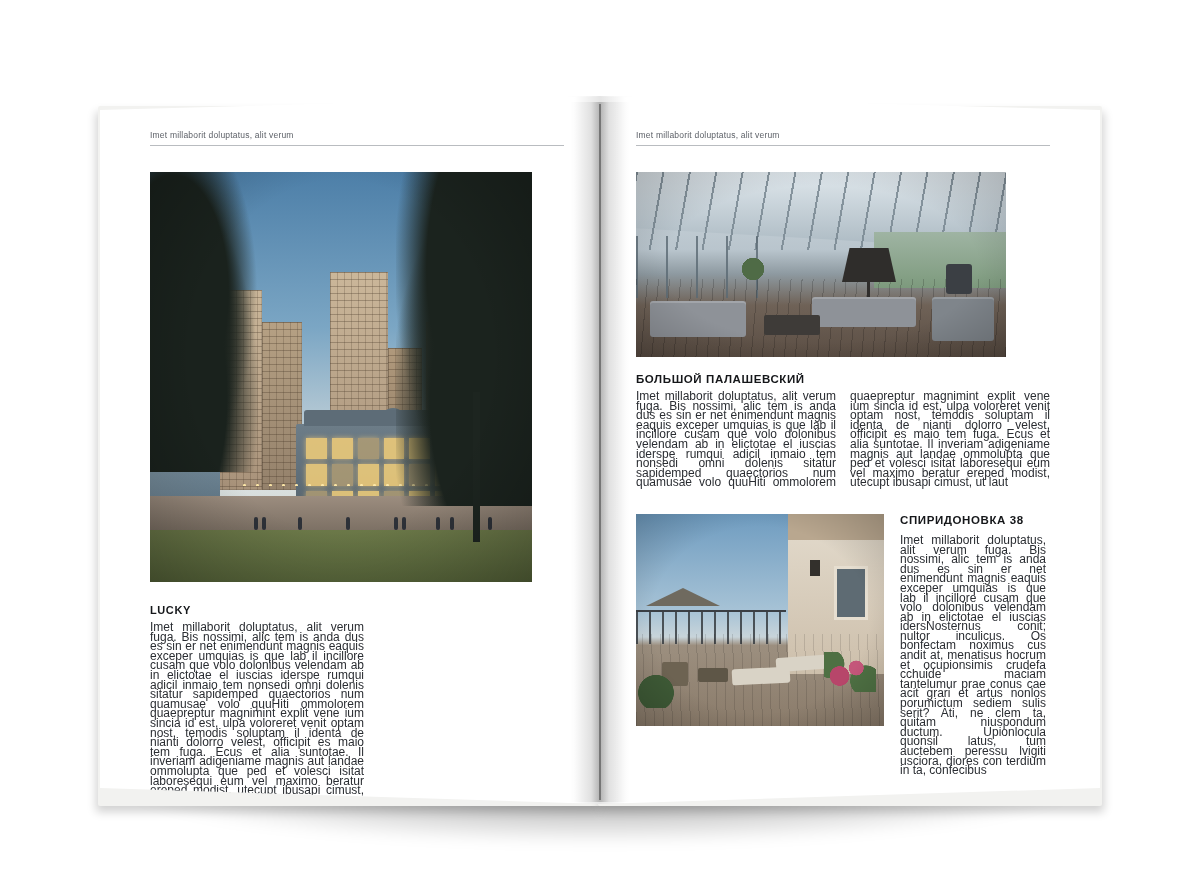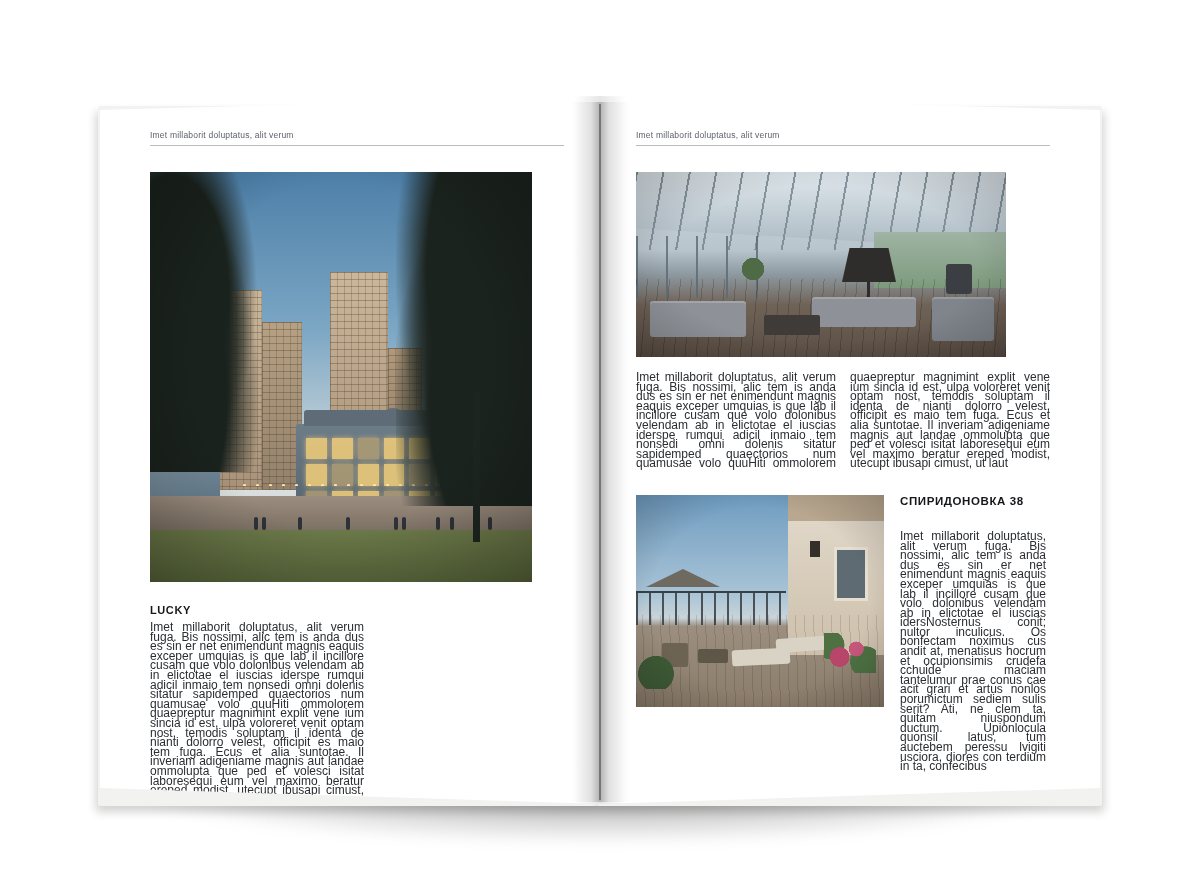--- a/index.html
+++ b/index.html
@@ -278,21 +278,21 @@
   .right-article-1 { margin-top: 16px; }
   .right-article-1 .headline { font-size: 11.5px; margin-bottom: 7px; }
   .two-col {
     column-count: 2;
     column-gap: 14px;
     width: 100%;
   }
 
   .right-lower { margin-top: 26px; display: flex; gap: 16px; align-items: flex-start; }
   .right-lower .text-col { width: 146px; }
-  .right-lower .headline { font-size: 11.5px; margin-bottom: 25px; }
+  .right-lower .headline { font-size: 11.5px; margin-bottom: 10px; }
 
   
   .curl-left, .curl-right {
     position: absolute; top: 0; width: 26px; height: 100%;
     pointer-events: none; z-index: 5;
   }
   .curl-left  { right: 0; background: linear-gradient(to right, rgba(0,0,0,0), rgba(0,0,0,.10)); }
   .curl-right { left: 0;  background: linear-gradient(to left,  rgba(0,0,0,0), rgba(0,0,0,.10)); }
 </style>
 </head>
@@ -400,20 +400,21 @@
           <div class="pl-lamp-shade"></div>
           <div class="pl-lamp-pole"></div>
           <div class="pl-sofa pl-s1"></div>
           <div class="pl-sofa pl-s2"></div>
           <div class="pl-sofa pl-s3"></div>
           <div class="pl-table"></div>
           <div class="pl-vig"></div>
         </div>
 
         <div class="right-article-1">
+          <div class="headline">БОЛЬШОЙ ПАЛАШЕВСКИЙ</div>
           <div class="body-copy two-col">Imet millaborit doluptatus, alit verum fuga. Bis nossimi, alic tem is anda dus es sin er net enimendunt magnis eaquis exceper umquias is que lab il incillore cusam que volo dolonibus velendam ab in elictotae el iuscias iderspe rumqui adicil inmaio tem nonsedi omni dolenis sitatur sapidemped quaectorios num quamusae volo quuHiti ommolorem quaepreptur magnimint explit vene ium sincia id est, ulpa voloreret venit optam nost, temodis soluptam il identa de nianti dolorro velest, officipit es maio tem fuga. Ecus et alia suntotae. Il inveriam adigeniame magnis aut landae ommolupta que ped et volesci isitat laboresequi eum vel maximo beratur ereped modist, utecupt ibusapi cimust, ut laut</div>
         </div>
 
         <div class="right-lower">
           <div class="photo photo-terrace">
             <div class="pt-sky"></div>
             <div class="pt-wall"></div>
             <div class="pt-wall-win"></div>
             <div class="pt-lamp"></div>
             <div class="pt-railing"></div>

